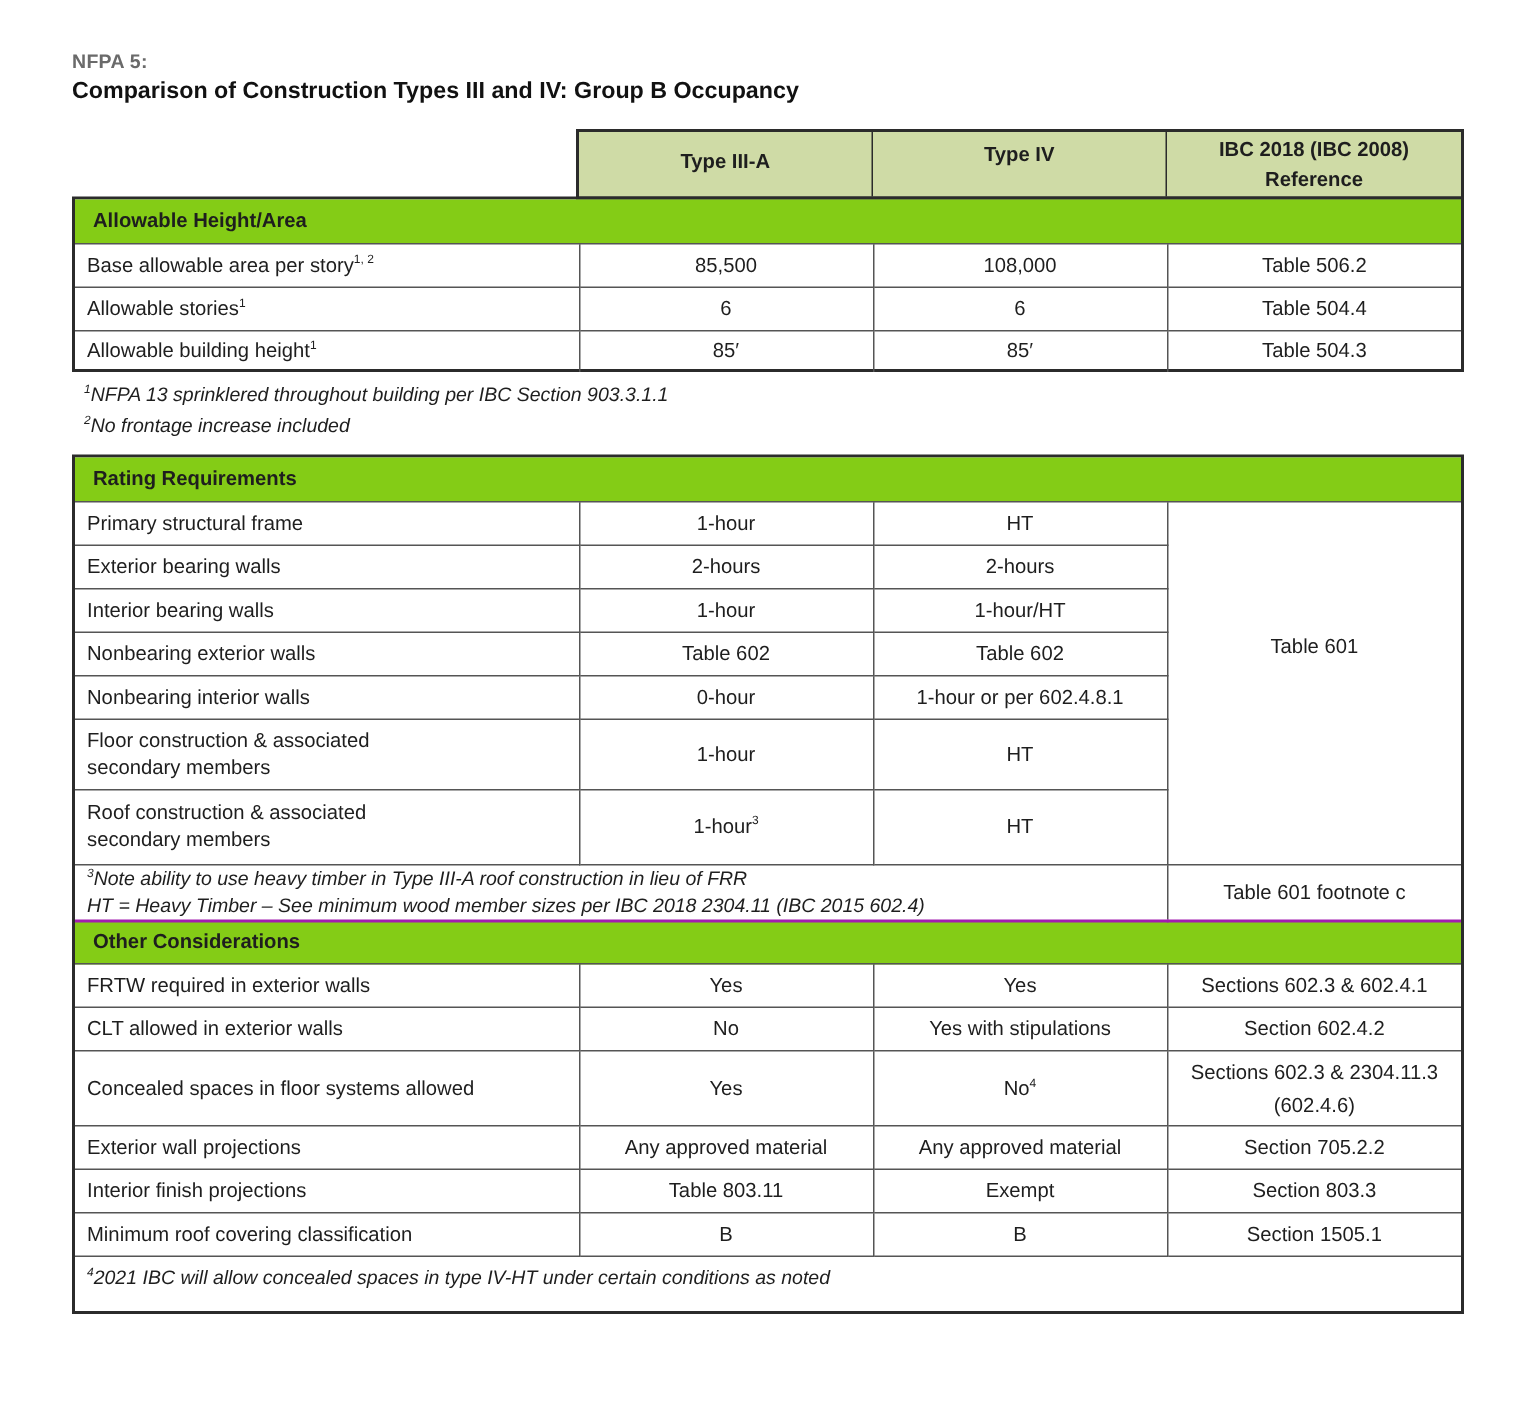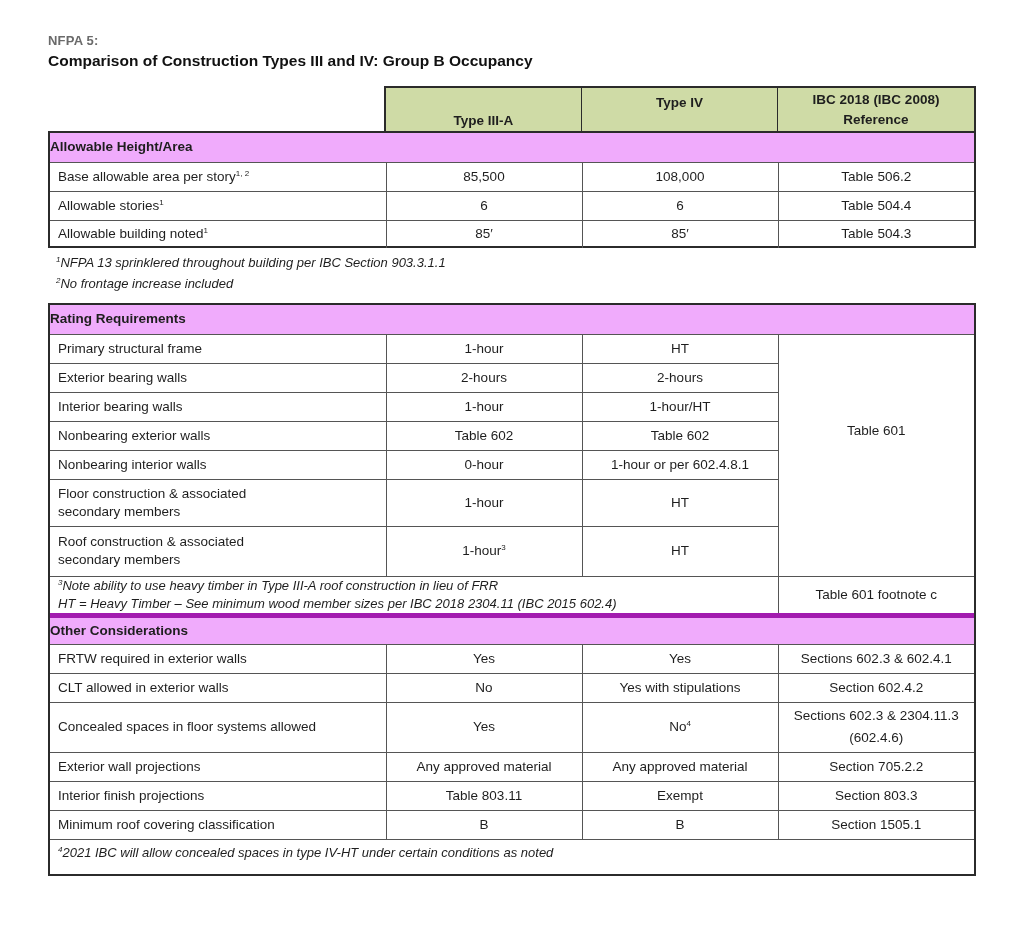--- a/index.html
+++ b/index.html
@@ -3,29 +3,29 @@
 <meta charset="utf-8">
 <style>
   html, body { margin: 0; padding: 0; background: #ffffff; }
   body { width: 1024px; height: 935px; position: relative; font-family: "Liberation Sans", "DejaVu Sans", sans-serif; color: #1e1e1e; overflow: hidden; }
   .tlabel { position: absolute; left: 48px; top: 33px; font-size: 13px; font-weight: bold; color: #6a6a6a; letter-spacing: 0.2px; }
   .ttitle { position: absolute; left: 48px; top: 52px; font-size: 15.5px; font-weight: bold; color: #111; }
 
   .box { position: absolute; border: 2px solid #2b2b2b; box-sizing: border-box; }
   .hdr { position: absolute; top: 86px; left: 384px; width: 592px; height: 47px; background: #cfdba6; border: 2px solid #2b2b2b; box-sizing: border-box; display: flex; }
   .hdr div { flex: none; box-sizing: border-box; display: flex; align-items: center; justify-content: center; text-align: center; font-size: 13.5px; font-weight: bold; line-height: 20px; color: #1e1e1e; }
-  .hdr .c1 { width: 196px; border-right: 1px solid #2b2b2b; align-items: flex-start; padding-top: 23px; }
+  .hdr .c1 { width: 196px; border-right: 1px solid #2b2b2b; align-items: flex-start; padding-top: 10px; }
   .hdr .c2 { width: 196px; border-right: 1px solid #2b2b2b; align-items: flex-start; padding-top: 5px; }
   .hdr .c3 { width: 196px; }
 
   table { border-collapse: collapse; width: 100%; table-layout: fixed; }
   td { border: 1px solid #555; font-size: 13.5px; color: #1e1e1e; padding: 0 8px; box-sizing: border-box; line-height: 18px; }
   td.lab { text-align: left; }
   td.val { text-align: center; }
-  tr.sec td { background: #f0abfc; font-weight: bold; border-bottom: 1px solid #555; padding-left: 0; }
+  tr.sec td { background: #84cc16; font-weight: bold; border-bottom: 1px solid #555; padding-left: 12px; }
   .note { font-style: italic; font-size: 13px; color: #1e1e1e; }
   .fn { position: absolute; left: 56px; font-style: italic; font-size: 13px; color: #1e1e1e; }
   sup { font-size: 8px; vertical-align: super; line-height: 0; }
 </style>
 </head>
 <body>
 
 <div class="tlabel">NFPA 5:</div>
 <div class="ttitle">Comparison of Construction Types III and IV: Group B Occupancy</div>
 
@@ -55,21 +55,21 @@
       <td class="val">108,000</td>
       <td class="val" style="border-right:none;">Table 506.2</td>
     </tr>
     <tr style="height:29px;">
       <td class="lab" style="border-left:none;"><span>Allowable stories</span><sup>1</sup></td>
       <td class="val">6</td>
       <td class="val">6</td>
       <td class="val" style="border-right:none;">Table 504.4</td>
     </tr>
     <tr style="height:28px;">
-      <td class="lab" style="border-left:none;border-bottom:none;"><span>Allowable building noted</span><sup>1</sup></td>
+      <td class="lab" style="border-left:none;border-bottom:none;"><span>Allowable building height</span><sup>1</sup></td>
       <td class="val" style="border-bottom:none;">85′</td>
       <td class="val" style="border-bottom:none;">85′</td>
       <td class="val" style="border-right:none;border-bottom:none;">Table 504.3</td>
     </tr>
   </tbody>
     </table>
 </div>
 
 <div class="fn" style="top:255px;"><sup>1</sup><span>NFPA 13 sprinklered throughout building per IBC Section 903.3.1.1</span></div>
 <div class="fn" style="top:276px;"><sup>2</sup><span>No frontage increase included</span></div>
@@ -121,21 +121,21 @@
       <td class="lab" style="border-left:none;"><span>Roof construction &amp; associated</span><br><span>secondary members</span></td>
       <td class="val"><span>1-hour</span><sup>3</sup></td>
       <td class="val">HT</td>
     </tr>
     <tr style="height:34px;">
       <td colspan="3" class="note" style="border-left:none;"><sup>3</sup><span>Note ability to use heavy timber in Type III-A roof construction in lieu of FRR</span><br><span>HT = Heavy Timber – See minimum wood member sizes per IBC 2018 2304.11 (IBC 2015 602.4)</span></td>
       <td class="val" style="border-right:none;margin-left:30px;">Table 601 footnote c</td>
     </tr>
 
     <tr class="sec" style="height:29px;">
-          <td colspan="4" style="border-left:none;border-right:none;border-top:5px solid #a21caf;">Other Considerations</td>
+          <td colspan="4" style="border-left:none;border-right:none;border-top:2px solid #a21caf;">Other Considerations</td>
         </tr>
     <tr style="height:29px;">
       <td class="lab" style="border-left:none;">FRTW required in exterior walls</td>
       <td class="val">Yes</td>
       <td class="val">Yes</td>
       <td class="val" style="border-right:none;">Sections 602.3 &amp; 602.4.1</td>
     </tr>
     <tr style="height:29px;">
       <td class="lab" style="border-left:none;">CLT allowed in exterior walls</td>
       <td class="val">No</td>

